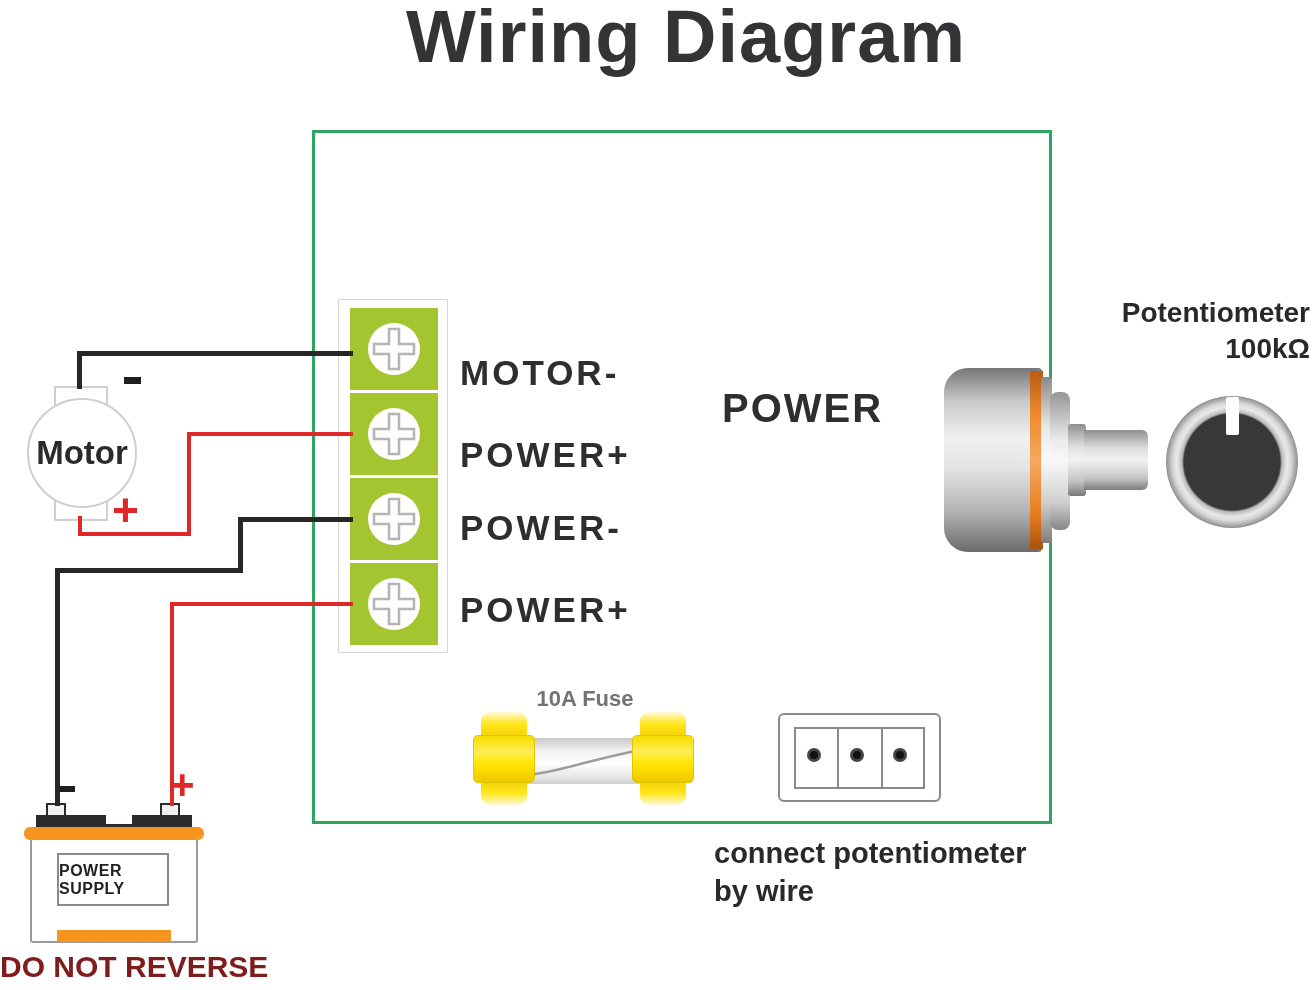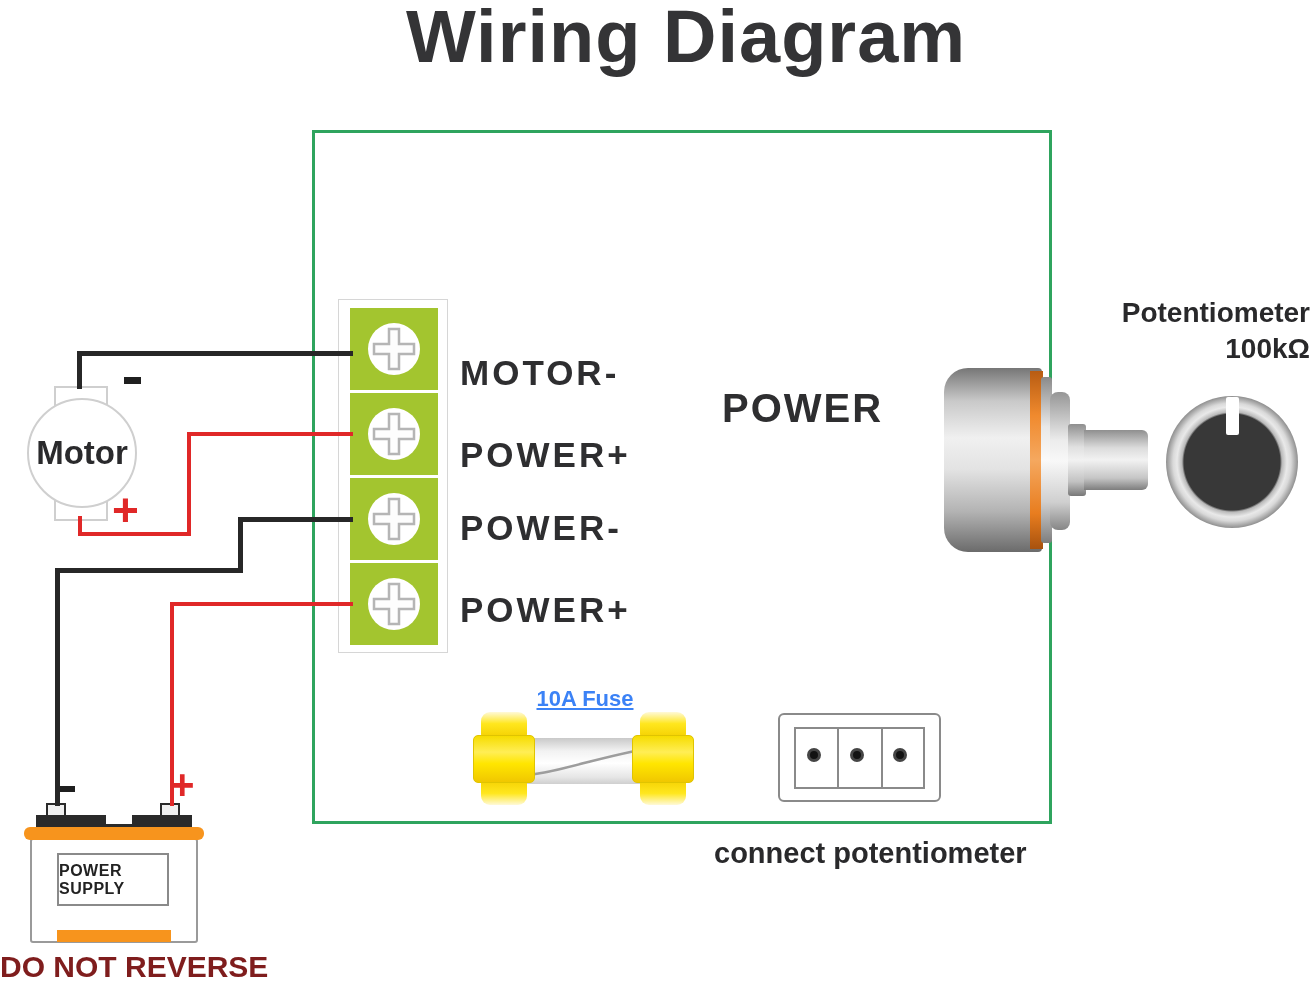--- a/index.html
+++ b/index.html
@@ -56,21 +56,21 @@
   .ps-cap{left:24px;top:827px;width:180px;height:13px;background:var(--orange);border-radius:6px;z-index:3;}
   .ps-body{left:30px;top:838px;width:168px;height:105px;background:#fff;border:2px solid #9a9a9a;
            border-radius:3px;z-index:2;}
   .ps-label-box{left:57px;top:853px;width:112px;height:53px;border:2px solid #8a8a8a;background:#fff;z-index:3;
                 display:flex;align-items:center;justify-content:center;}
   .ps-label{font-size:16px;font-weight:bold;letter-spacing:0.5px;color:#222;}
   .ps-strip{left:57px;top:930px;width:114px;height:12px;background:var(--orange);z-index:3;}
   .ps-warning{left:0px;top:950px;width:280px;font-size:30px;font-weight:bold;color:#7f1d1d;z-index:2;}
 
   
-  .fuse-label{left:495px;top:686px;width:180px;text-align:center;font-size:22px;font-weight:bold;color:#3b82f6;z-index:2;text-decoration:underline;}
+  .fuse-label{left:495px;top:686px;width:180px;text-align:center;font-size:22px;font-weight:bold;color:#737373;z-index:2;}
   .fuse-tube{left:490px;top:738px;width:186px;height:46px;border-radius:6px;z-index:2;
              background:linear-gradient(180deg,#c9c9c9,#f2f2f2 28%,#ffffff 55%,#e6e6e6 85%,#cfcfcf);}
   .fuse-curve{left:488px;top:736px;z-index:3;}
   .cap-tab{width:46px;height:26px;z-index:3;
            background:linear-gradient(180deg,#fff9d8,#ffe71e 45%,#f4cf00);}
   .cap-tab.top{border-radius:9px 9px 4px 4px;}
   .cap-tab.bottom{border-radius:4px 4px 9px 9px;background:linear-gradient(180deg,#f4cf00,#ffe71e 55%,#fff9d8);}
   .cap-band{width:62px;height:48px;border-radius:5px;z-index:4;
             background:linear-gradient(180deg,#f6dc00,#ffee55 35%,#ffe600 60%,#f0c700);
             border:1px solid #e0c400;}
@@ -215,20 +215,21 @@
   <div class="abs conn-outer"></div>
   <div class="abs conn-inner"></div>
   <div class="abs conn-div" style="left:837px;"></div>
   <div class="abs conn-div" style="left:881px;"></div>
   <div class="abs conn-dot" style="left:807px;top:748px;"></div>
   <div class="abs conn-dot" style="left:850px;top:748px;"></div>
   <div class="abs conn-dot" style="left:893px;top:748px;"></div>
 
   <div class="abs note">
     <div>connect potentiometer</div>
+    <div>by wire</div>
   </div>
 
   <div class="abs pot-label">
     <div>Potentiometer</div>
     <div>100kΩ</div>
   </div>
   <div class="abs pot-body"></div>
   <div class="abs pot-orange"></div>
   <div class="abs pot-lip"></div>
   <div class="abs pot-flange"></div>

